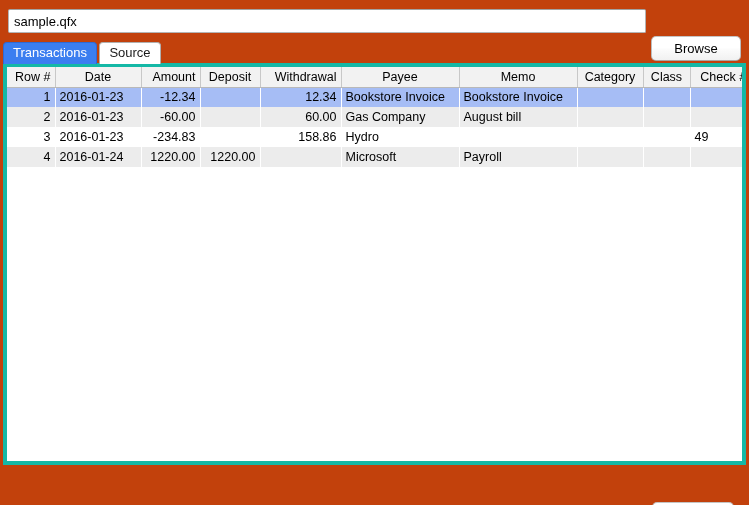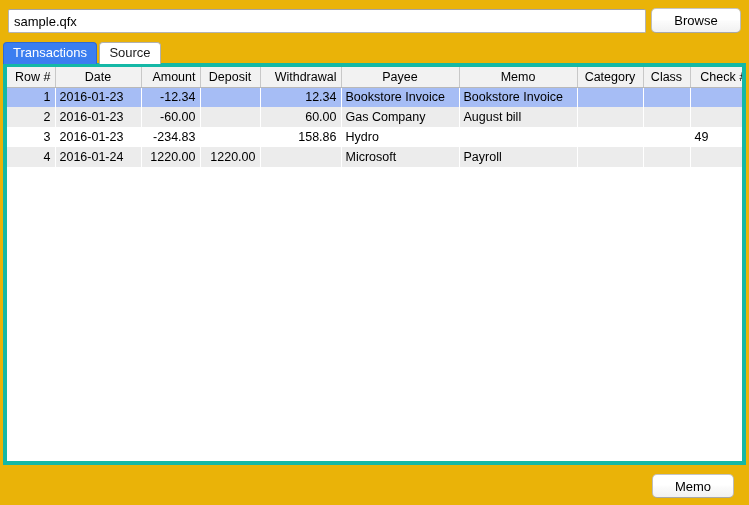--- a/index.html
+++ b/index.html
@@ -15,21 +15,21 @@
     font-family: "Liberation Sans", sans-serif;
     font-size: 12.5px;
     color: #000;
     -webkit-font-smoothing: antialiased;
   }
 
   #app {
     position: relative;
     width: 749px;
     height: 505px;
-    background: #eab308;
+    background: #c2410c;
     padding-left: 21px;
   }
 
   
   .file-row {
     position: absolute;
     left: 0; top: 0;
     width: 749px; height: 40px;
   }
 
@@ -54,20 +54,21 @@
     border: 1px solid #bcbcbc;
     border-top-color: #c4c4c4;
     border-bottom-color: #a8a8a8;
     border-radius: 5px;
     font-family: "Liberation Sans", sans-serif;
     font-size: 13px;
     color: #000;
     text-align: center;
     cursor: default;
     box-shadow: 0 1px 0 rgba(255,255,255,0.75) inset;
+    margin-top: 28px;
   }
 
   .browse-btn {
     position: absolute;
     left: 651px; top: 8px;
     width: 90px; height: 25px;
   }
 
   
   .tabs {

